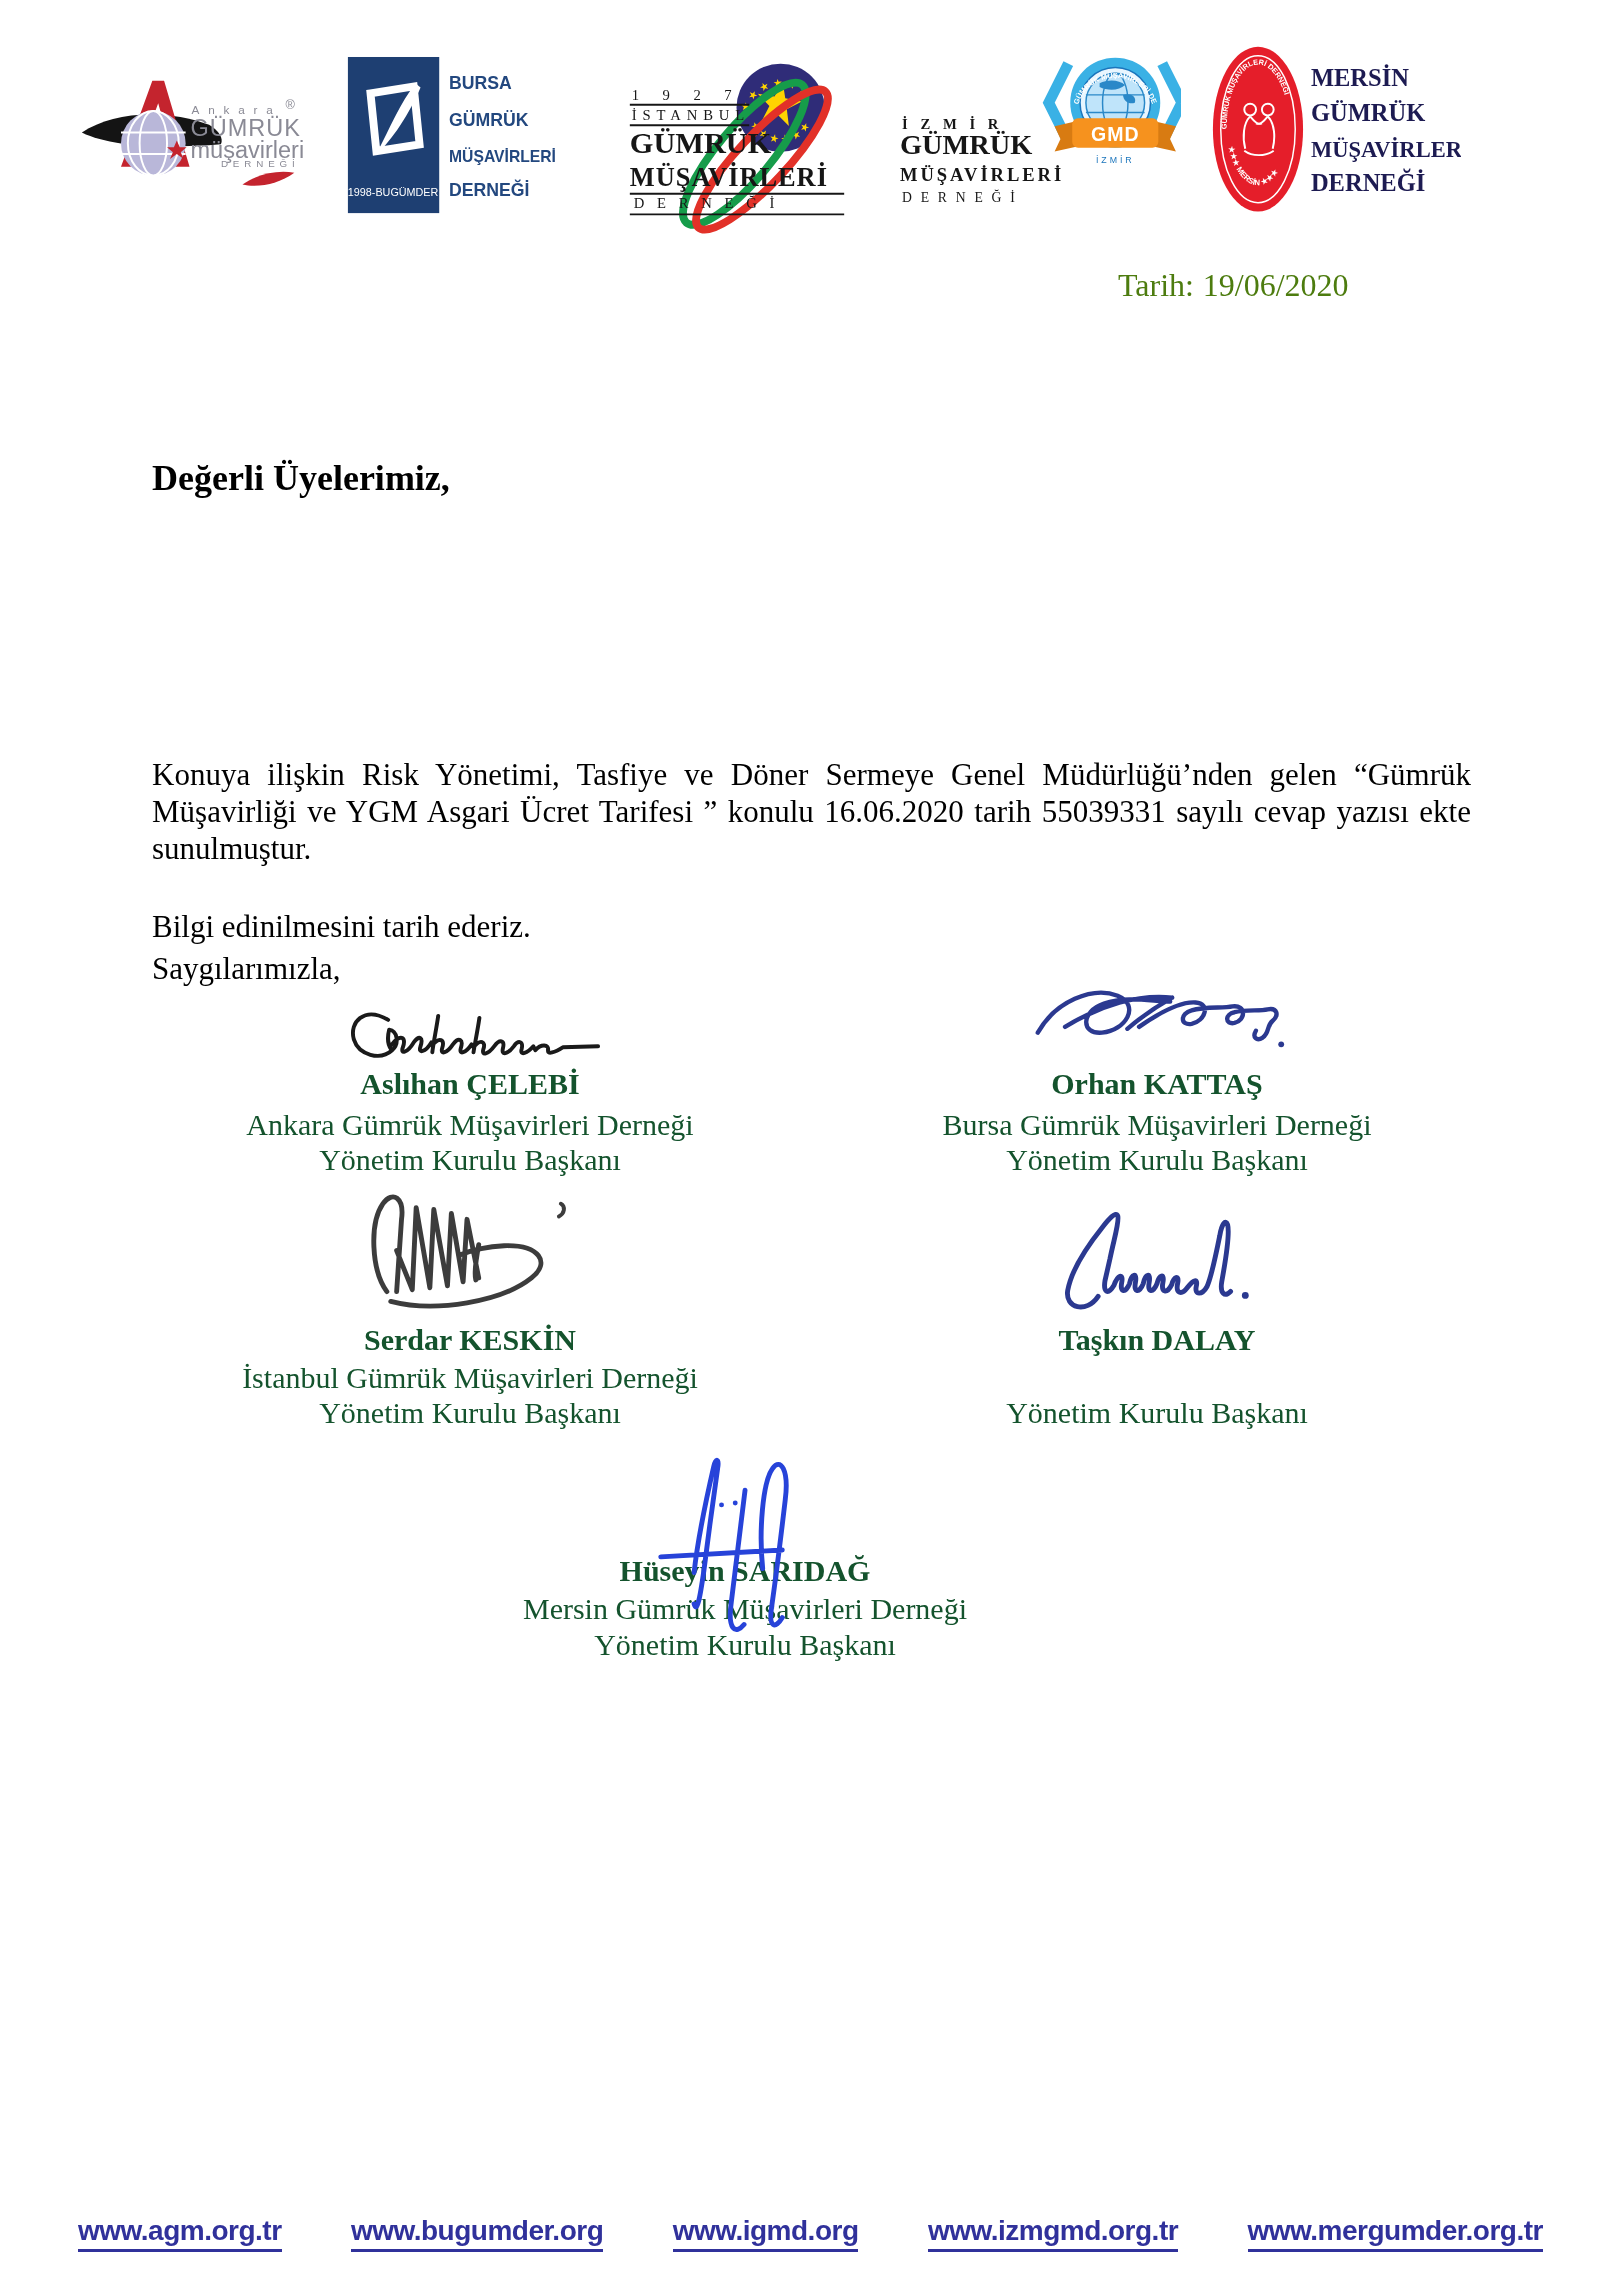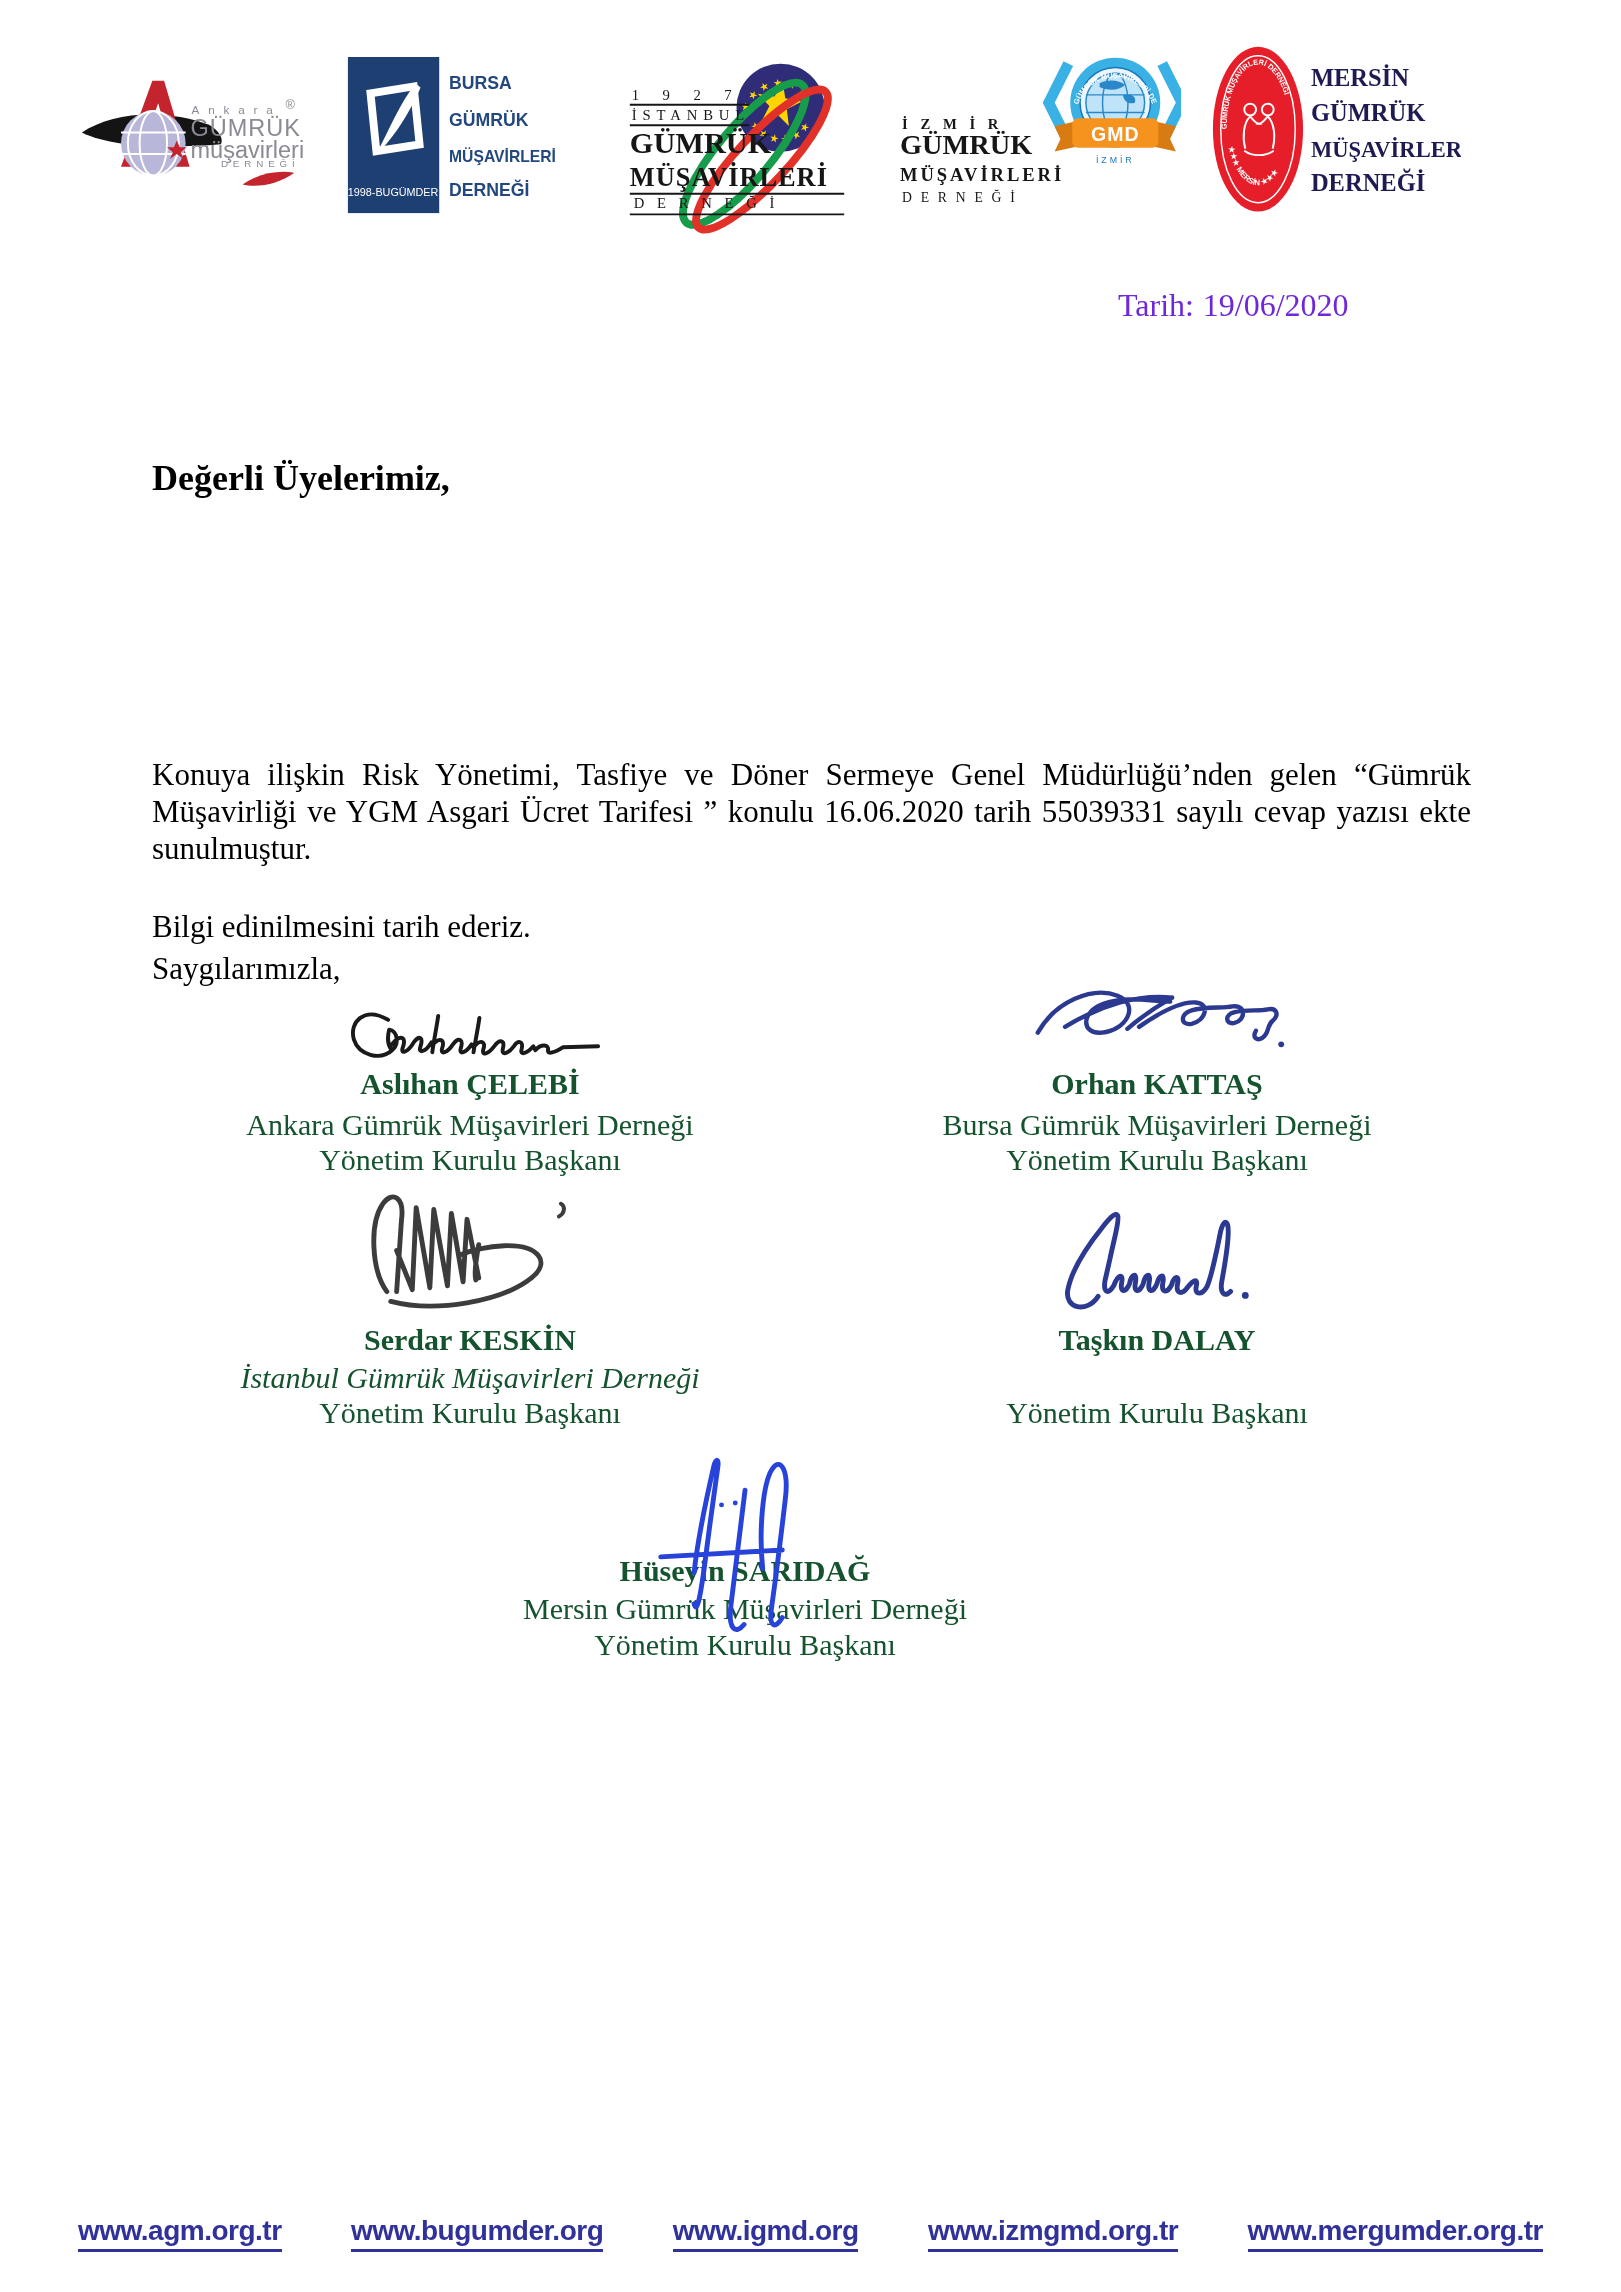--- a/index.html
+++ b/index.html
@@ -8,21 +8,21 @@
     width:1621px;height:2293px;
     background:#ffffff;
     font-family:"Liberation Serif", serif;
     color:#000;
     overflow:hidden;
   }
   
   .meta-row{position:absolute;top:267px;left:152px;font-size:32px;color:#000;}
   .meta-row .sep{margin-left:25.5px;}
   .meta-row .subj{margin-left:12.7px;}
-  .date-row{position:absolute;top:267px;left:1118px;font-size:32px;color:#6d28d9;margin-top:20px;}
+  .date-row{position:absolute;top:267px;left:1118px;font-size:32px;color:#4d7c0f;}
   .date-row .val{margin-left:8.8px;}
   
   .salutation{position:absolute;top:457px;left:152px;font-size:36px;font-weight:bold;}
   .para{position:absolute;left:152px;width:1319px;font-size:31px;line-height:37px;text-align:justify;}
   .para.nojust{text-align:left;}
   .closing{position:absolute;top:951px;left:152px;font-size:31px;}
   
   .sigline{position:absolute;width:686px;text-align:center;font-size:30px;line-height:35px;color:#14532d;}
   .sigline.name{font-weight:bold;}
   .col-left{left:127px;}
@@ -202,21 +202,21 @@
 
   <div class="sigline name col-left" style="top:1066px;">Aslıhan ÇELEBİ</div>
   <div class="sigline col-left" style="top:1107px;">Ankara Gümrük Müşavirleri Derneği</div>
   <div class="sigline col-left" style="top:1142px;">Yönetim Kurulu Başkanı</div>
 
   <div class="sigline col-right" style="top:1107px;">Bursa Gümrük Müşavirleri Derneği</div>
   <div class="sigline name col-right" style="top:1066px;">Orhan KATTAŞ</div>
   <div class="sigline col-right" style="top:1142px;">Yönetim Kurulu Başkanı</div>
 
   <div class="sigline name col-left" style="top:1322px;">Serdar KESKİN</div>
-  <div class="sigline col-left" style="top:1360px;font-style:italic;">İstanbul Gümrük Müşavirleri Derneği</div>
+  <div class="sigline col-left" style="top:1360px;">İstanbul Gümrük Müşavirleri Derneği</div>
   <div class="sigline col-left" style="top:1395px;">Yönetim Kurulu Başkanı</div>
 
   <div class="sigline name col-right" style="top:1322px;">Taşkın DALAY</div>
   <div class="sigline col-right" style="top:1395px;">Yönetim Kurulu Başkanı</div>
 
   <div class="sigline name col-center" style="top:1553px;">Hüseyin SARIDAĞ</div>
   <div class="sigline col-center" style="top:1591px;">Mersin Gümrük Müşavirleri Derneği</div>
   <div class="sigline col-center" style="top:1627px;">Yönetim Kurulu Başkanı</div>
 
   <div class="footer">

